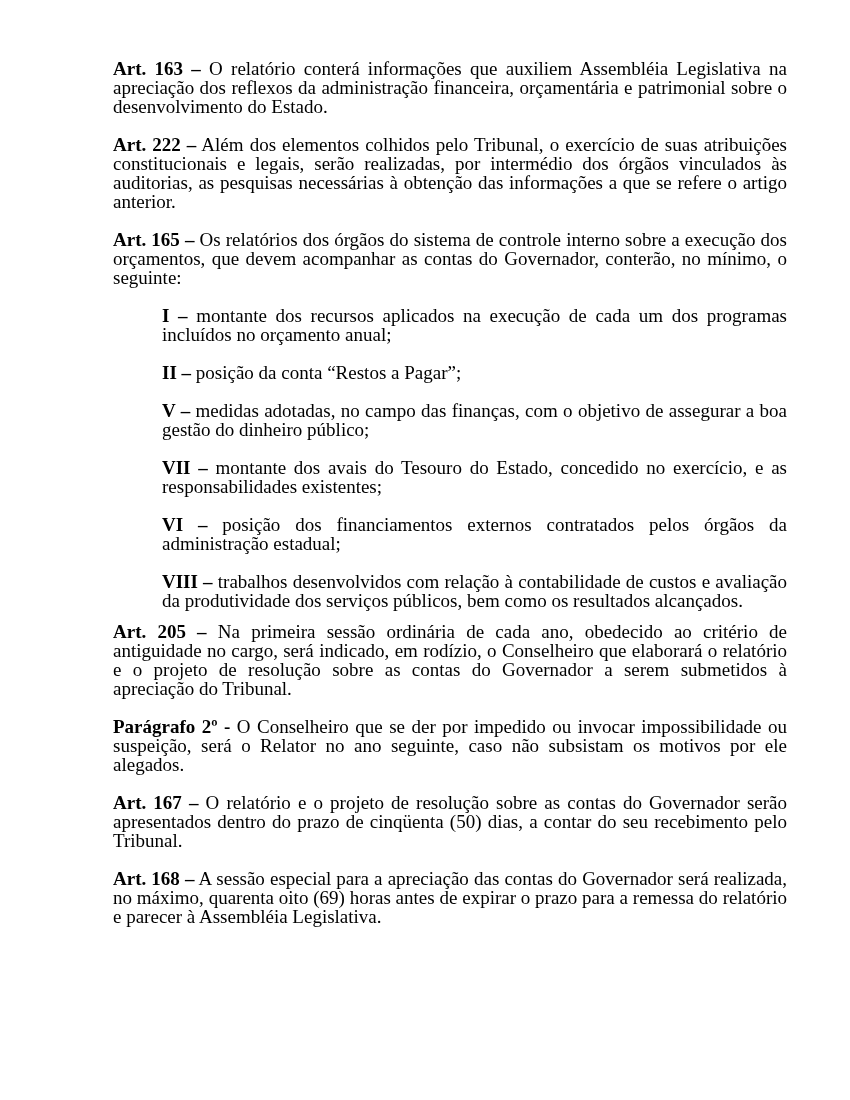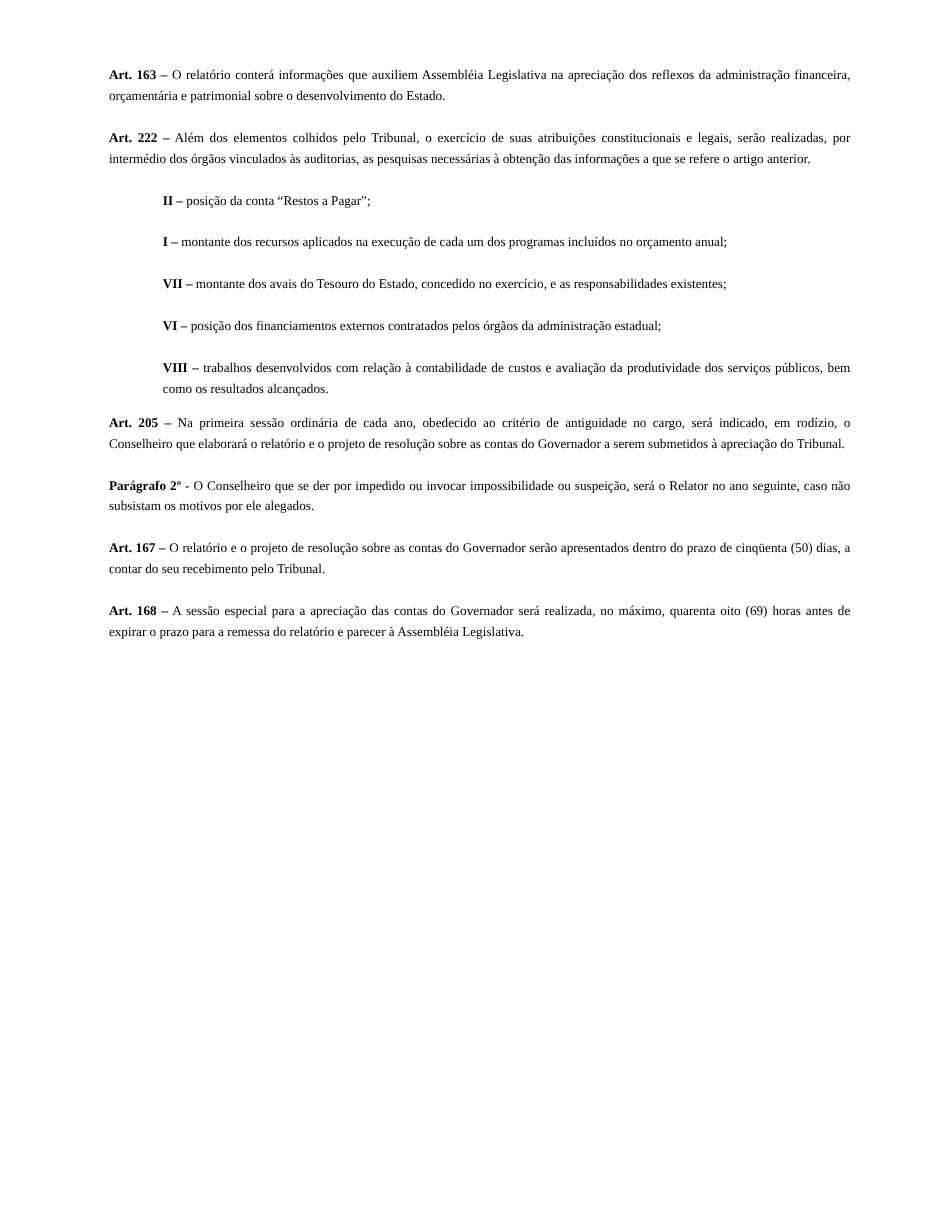--- a/index.html
+++ b/index.html
@@ -1,40 +1,42 @@
 <!DOCTYPE html>
 <html><head>
 <meta charset="utf-8">
 <style>
   html, body { margin: 0; padding: 0; background: #ffffff; }
   body { width: 850px; height: 1100px; position: relative; overflow: hidden; }
   .page {
     position: absolute;
-    left: 99px;
+    left: 113px;
     top: 59px;
     width: 674px;
     font-family: "Liberation Serif", "DejaVu Serif", serif;
-    font-size: 12px;
+    font-size: 19px;
     line-height: 19px;
     color: #000;
   }
   p { margin: 0 0 19px 0; text-align: justify; }
   p.item { margin-left: 49px; }
   p.tight { margin-bottom: 12px; font-family: Liberation Serif, serif; }
   b { font-weight: bold; }
 </style>
 </head>
 <body>
 
 <div class="page">
   <p><b>Art. 163 –</b><span> O relatório conterá informações que auxiliem Assembléia Legislativa na apreciação dos reflexos da administração financeira, orçamentária e patrimonial sobre o desenvolvimento do Estado.</span></p>
   <p><b>Art. 222 –</b><span> Além dos elementos colhidos pelo Tribunal, o exercício de suas atribuições constitucionais e legais, serão realizadas, por intermédio dos órgãos vinculados às auditorias, as pesquisas necessárias à obtenção das informações a que se refere o artigo anterior.</span></p>
+  <p><b>Art. 165 –</b><span> Os relatórios dos órgãos do sistema de controle interno sobre a execução dos orçamentos, que devem acompanhar as contas do Governador, conterão, no mínimo, o seguinte:</span></p>
 
+  <p class="item"><b>I –</b><span> montante dos recursos aplicados na execução de cada um dos programas incluídos no orçamento anual;</span></p>
   <p class="item"><b>II –</b><span> posição da conta “Restos a Pagar”;</span></p>
-  <p class="item"><b>I –</b><span> montante dos recursos aplicados na execução de cada um dos programas incluídos no orçamento anual;</span></p>
+  <p class="item"><b>V –</b><span> medidas adotadas, no campo das finanças, com o objetivo de assegurar a boa gestão do dinheiro público;</span></p>
   <p class="item"><b>VII –</b><span> montante dos avais do Tesouro do Estado, concedido no exercício, e as responsabilidades existentes;</span></p>
   <p class="item"><b>VI –</b><span> posição dos financiamentos externos contratados pelos órgãos da administração estadual;</span></p>
   <p class="item tight"><b>VIII –</b><span> trabalhos desenvolvidos com relação à contabilidade de custos e avaliação da produtividade dos serviços públicos, bem como os resultados alcançados.</span></p>
 
   <p><b>Art. 205 –</b><span> Na primeira sessão ordinária de cada ano, obedecido ao critério de antiguidade no cargo, será indicado, em rodízio, o Conselheiro que elaborará o relatório e o projeto de resolução sobre as contas do Governador a serem submetidos à apreciação do Tribunal.</span></p>
   <p><b>Parágrafo 2º -</b><span> O Conselheiro que se der por impedido ou invocar impossibilidade ou suspeição, será o Relator no ano seguinte, caso não subsistam os motivos por ele alegados.</span></p>
   <p><b>Art. 167 –</b><span> O relatório e o projeto de resolução sobre as contas do Governador serão apresentados dentro do prazo de cinqüenta (50) dias, a contar do seu recebimento pelo Tribunal.</span></p>
   <p><b>Art. 168 –</b><span> A sessão especial para a apreciação das contas do Governador será realizada, no máximo, quarenta oito (69) horas antes de expirar o prazo para a remessa do relatório e parecer à Assembléia Legislativa.</span></p>
 </div>
 

